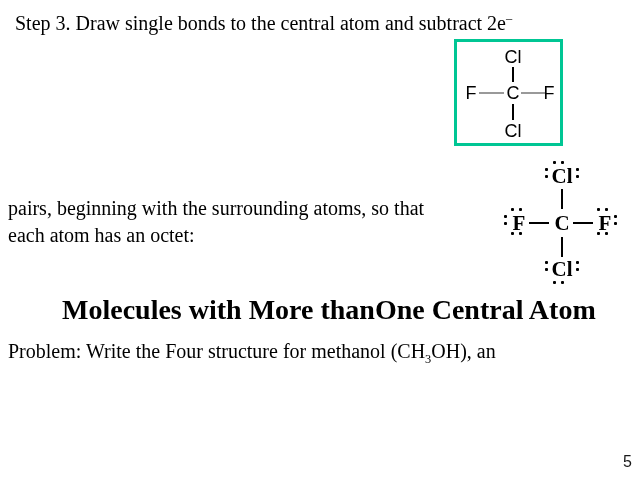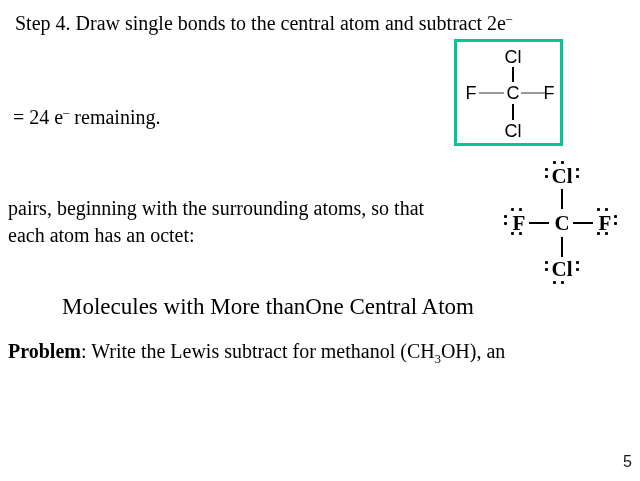--- a/index.html
+++ b/index.html
@@ -2,38 +2,37 @@
 <html><head>
 <meta charset="utf-8">
 <style>
   html,body{margin:0;padding:0;background:#fff;}
   .slide{position:relative;width:640px;height:481px;background:#ffffff;overflow:hidden;
          font-family:"Liberation Serif", serif;color:#000;}
   .t{position:absolute;font-family:"Liberation Serif", serif;font-size:20px;color:#000;
      white-space:nowrap;line-height:1.2;}
   .t sup{font-size:62%;letter-spacing:0;}
   .t sub{font-size:62%;}
-  .h{font-weight:normal;font-size:23px;}
+  .h{font-weight:bold;font-size:28px;}
   .pg{font-family:"Liberation Sans", sans-serif;font-size:16px;color:#1a1a1a;}
   .box{position:absolute;border:3px solid #00C694;background:transparent;}
   .a1{position:absolute;transform:translate(-50%,-50%);font-family:"Liberation Sans", sans-serif;
       font-size:18px;color:#000;white-space:nowrap;}
   .a2{position:absolute;transform:translate(-50%,-50%);font-family:"Liberation Serif", serif;
       font-size:21px;font-weight:bold;color:#000;white-space:nowrap;}
   .bond{position:absolute;background:#000;}
   .bond.gray{background:#999;}
   .dot{position:absolute;width:3px;height:3px;background:#000;border-radius:1px;}
 </style>
 </head>
 <body>
 
 <div class="slide">
 
-  <div class="t" style="left:15px;top:11px"><span>Step 4. Draw single bonds to the central atom and subtract 2e</span><sup>–</sup></div>
-  <div class="t" style="left:13px;top:105px"><span>= 24 e</span><sup>–</sup><span> remaining.</span></div>
+  <div class="t" style="left:15px;top:11px"><span>Step 3. Draw single bonds to the central atom and subtract 2e</span><sup>–</sup></div>
 
   <div>
     <div class="box" style="left: 454px; top: 39px; width: 103px; height: 101px; border-color: rgb(0, 198, 148);"></div>
     <span class="a1" style="left:513px;top:57px">Cl</span>
     <span class="a1" style="left:471px;top:93px">F</span>
     <span class="a1" style="left:513px;top:93px">C</span>
     <span class="a1" style="left:549px;top:93px">F</span>
     <span class="a1" style="left:513px;top:131px">Cl</span>
     <div class="bond" style="left:512px;top:67px;width:2px;height:15px"></div>
     <div class="bond" style="left:512px;top:104px;width:2px;height:16px"></div>
@@ -80,18 +79,18 @@
     <div class="dot" style="left:545px;top:261px"></div>
     <div class="dot" style="left:545px;top:268px"></div>
     <div class="dot" style="left:576px;top:261px"></div>
     <div class="dot" style="left:576px;top:268px"></div>
     <div class="dot" style="left:553px;top:281px"></div>
     <div class="dot" style="left:561px;top:281px"></div>
   </div>
 
   <div class="t h" style="left:62px;top:293px">Molecules with More thanOne Central Atom</div>
 
-  <div class="t" style="left:8px;top:339px"><span style="font-weight: bold;">Problem</span><span>: Write the Lewis subtract for methanol (CH</span><sub>3</sub><span>OH), an</span></div>
+  <div class="t" style="left:8px;top:339px"><span style="font-weight: normal;">Problem</span><span>: Write the Four structure for methanol (CH</span><sub>3</sub><span>OH), an</span></div>
 
 
   <div class="t pg" style="left:623px;top:452px">5</div>
 
 </div>
 
 </body></html>

